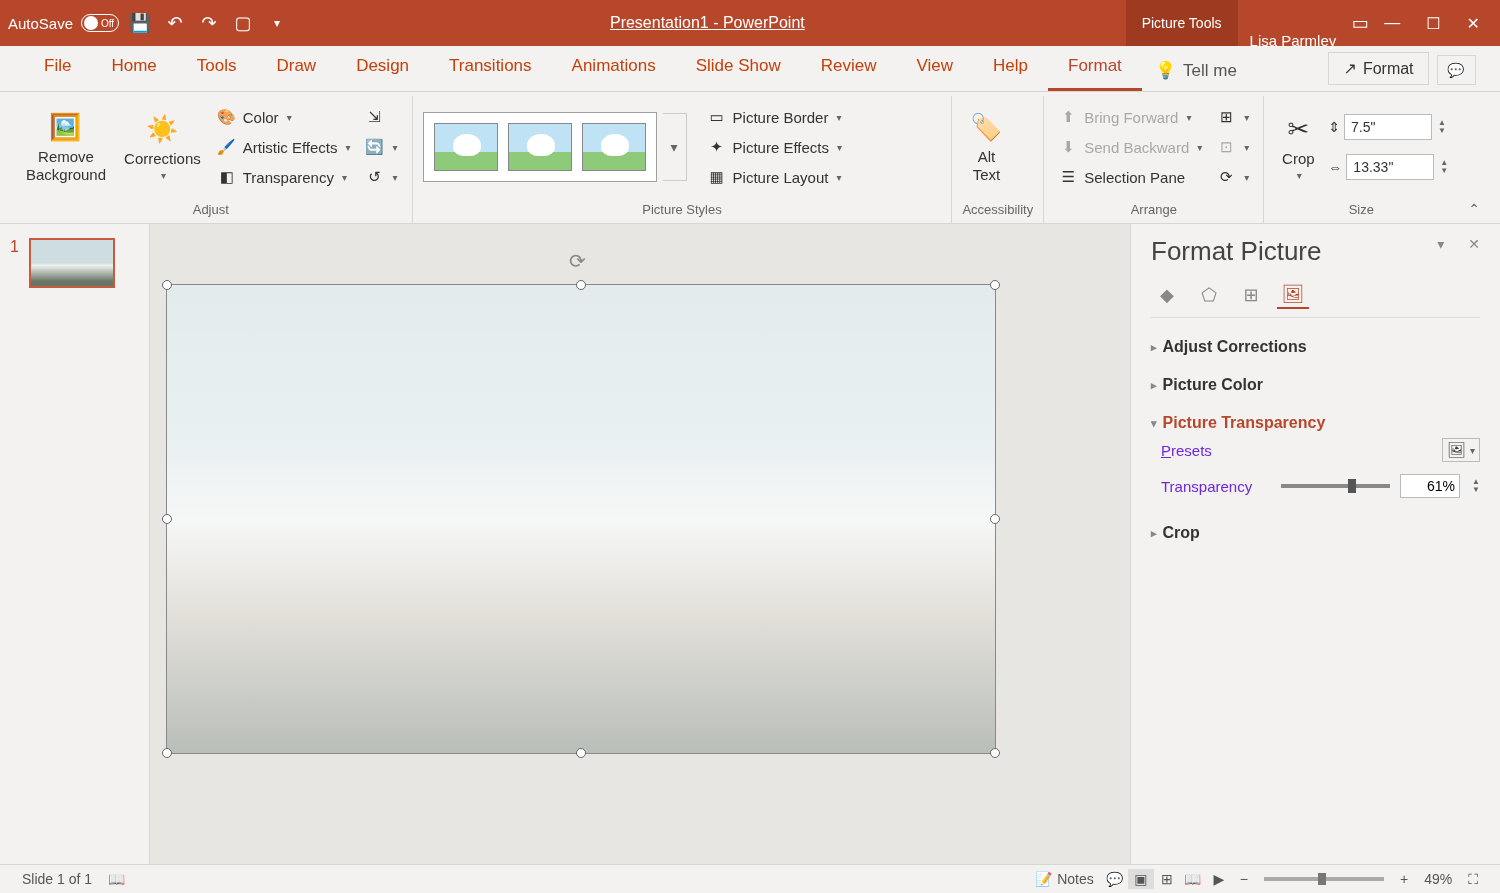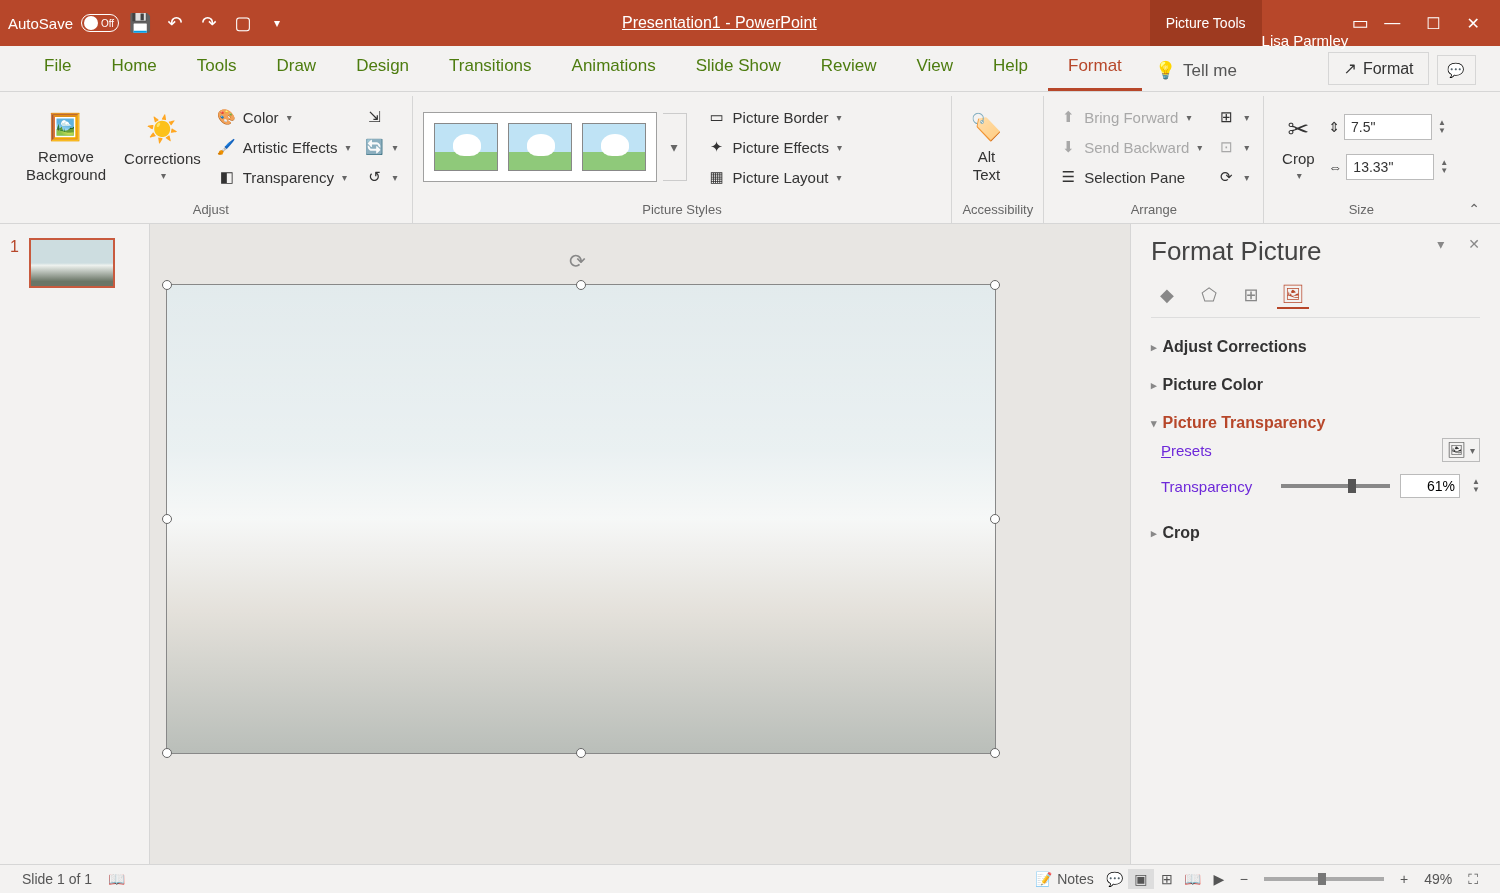--- a/index.html
+++ b/index.html
@@ -8,27 +8,27 @@
 
 .titlebar { height: 46px; background: #b7472a; display: flex; align-items: center; color: #fff; padding: 0 8px; }
 .titlebar .left { display:flex; align-items:center; gap:10px; }
 .autosave { display:flex; align-items:center; gap:8px; font-size:15px; }
 .autosave .toggle { width:38px; height:18px; border:1px solid #fff; border-radius:9px; position:relative; display:flex; align-items:center;}
 .autosave .toggle .knob { width:14px; height:14px; border-radius:50%; background:#fff; margin-left:2px;}
 .autosave .toggle .off { position:absolute; right:4px; font-size:10px; color:#fff;}
 .tb-icon { width:24px; height:24px; display:flex; align-items:center; justify-content:center; font-size:18px; cursor:pointer;}
 .title-center { flex:1; text-align:center; font-size:16px;text-decoration:underline;}
 .title-tools { background:#9e3a20; height:46px; display:flex; align-items:center; padding:0 16px; font-size:14px;}
-.title-user { padding:0 0; font-size:15px;margin-top:34px;}
+.title-user { padding:0 12px; font-size:15px;margin-top:34px;}
 .win-btns { display:flex; gap:18px; padding:0 8px;}
 .win-btns span { font-size:16px; cursor:pointer; padding:4px;}
 
 
 .menubar { height:46px; background:#f3f2f1; display:flex; align-items:flex-end; padding:0 24px; gap:0; border-bottom:1px solid #d6d6d6;}
-.menubar .tab { padding:10px 20px 12px 20px; font-size:17px; color:#4d7c0f; cursor:pointer; border-bottom:3px solid transparent;}
+.menubar .tab { padding:10px 20px 12px 20px; font-size:17px; color:#c2410c; cursor:pointer; border-bottom:3px solid transparent;}
 .menubar .tab.active { color:#b7472a; border-bottom:3px solid #b7472a;}
 .menubar .spacer { flex:1;}
 .menubar .tellme { display:flex; align-items:center; gap:6px; padding:10px 14px; font-size:17px; color:#555; cursor:text;}
 .menubar .share { border:1px solid #d6d6d6; padding:6px 14px; margin:0 8px 6px 8px; font-size:16px; display:flex; align-items:center; gap:6px; cursor:pointer;}
 .menubar .comment { border:1px solid #d6d6d6; padding:6px 10px; margin-bottom:6px; cursor:pointer;}
 
 
 .ribbon { height:132px; background:#f3f2f1; display:flex; border-bottom:1px solid #d6d6d6; padding:4px 10px 0 10px;}
 .group { display:flex; flex-direction:column; border-right:1px solid #d6d6d6; padding:0 10px;}
 .group-body { flex:1; display:flex; align-items:center; gap:6px;}

